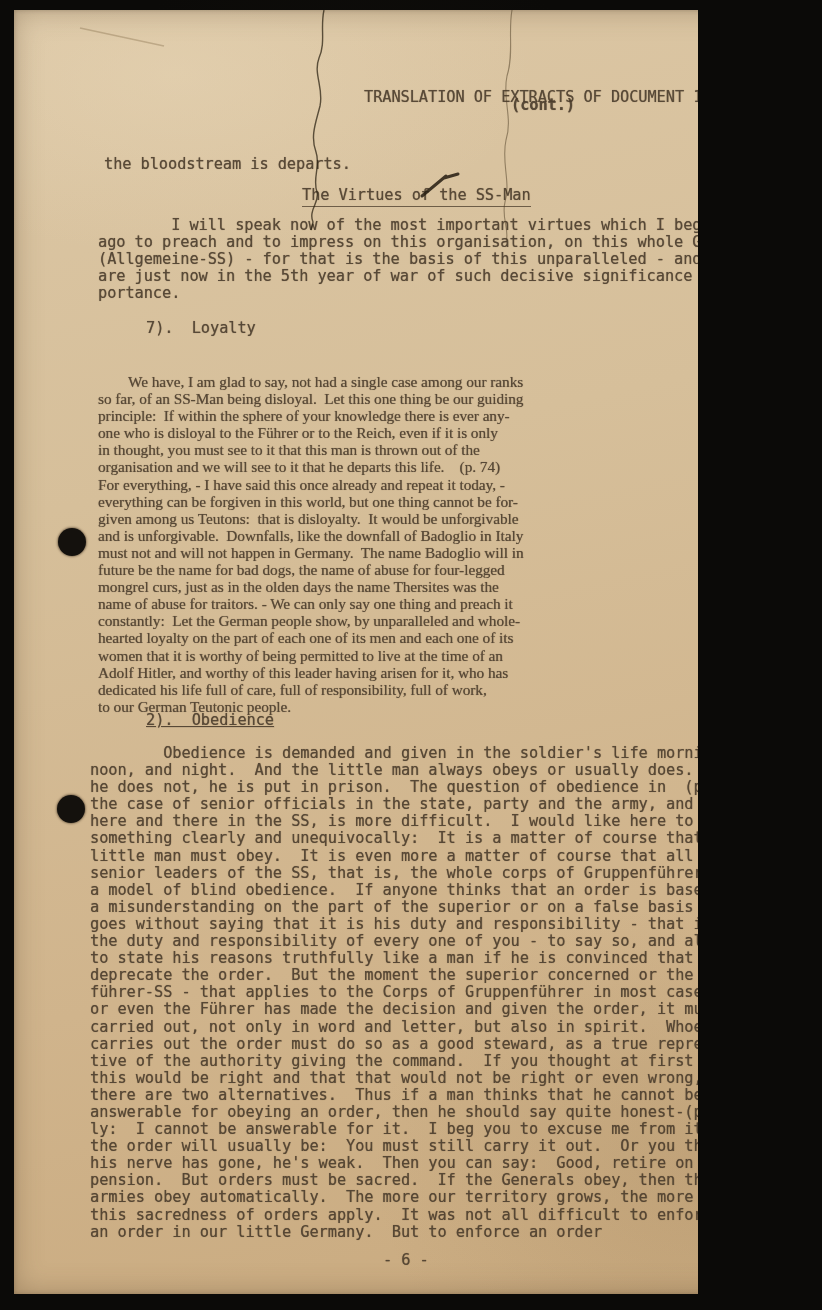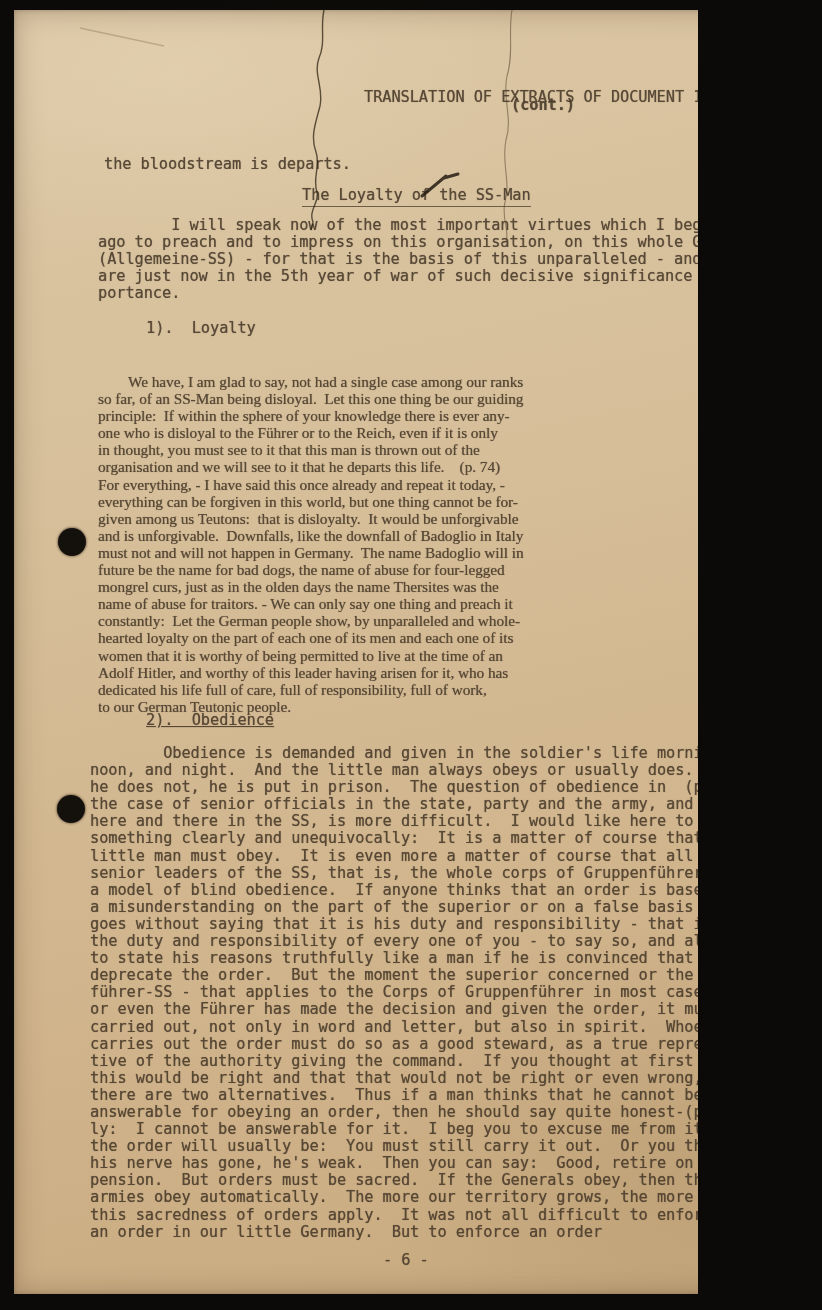--- a/index.html
+++ b/index.html
@@ -38,29 +38,29 @@
 
 <div id="canvas">
   <div id="paper">
 
     <pre class="typed" style="left:350px;top:79px;">TRANSLATION OF EXTRACTS OF DOCUMENT 1919-PS</pre>
 
     <pre class="typed" style="left:497px;top:87px;font-weight:bold;">(cont.)</pre>
 
     <pre class="typed" style="left:90px;top:146px;">the bloodstream is departs.</pre>
 
-    <pre class="typed title-underline" style="left:288px;top:177px;">The Loyalty of the SS-Man</pre>
+    <pre class="typed title-underline" style="left:288px;top:177px;">The Virtues of the SS-Man</pre>
 
     <pre class="typed" style="left:84px;top:207px;">        I will speak now of the most important virtues which I began years
 ago to preach and to impress on this organisation, on this whole General-SS
 (Allgemeine-SS) - for that is the basis of this unparalleled - and which
 are just now in the 5th year of war of such decisive significance and im-
 portance.</pre>
 
-    <pre class="typed" style="left:132px;top:310px;">1).  Loyalty</pre>
+    <pre class="typed" style="left:132px;top:310px;">7).  Loyalty</pre>
 
     <pre class="typed" style="left:84px;top:363px;font-family:Liberation Serif, serif;">        We have, I am glad to say, not had a single case among our ranks
 so far, of an SS-Man being disloyal.  Let this one thing be our guiding
 principle:  If within the sphere of your knowledge there is ever any-
 one who is disloyal to the Führer or to the Reich, even if it is only
 in thought, you must see to it that this man is thrown out of the
 organisation and we will see to it that he departs this life.    (p. 74)
 For everything, - I have said this once already and repeat it today, -
 everything can be forgiven in this world, but one thing cannot be for-
 given among us Teutons:  that is disloyalty.  It would be unforgivable

